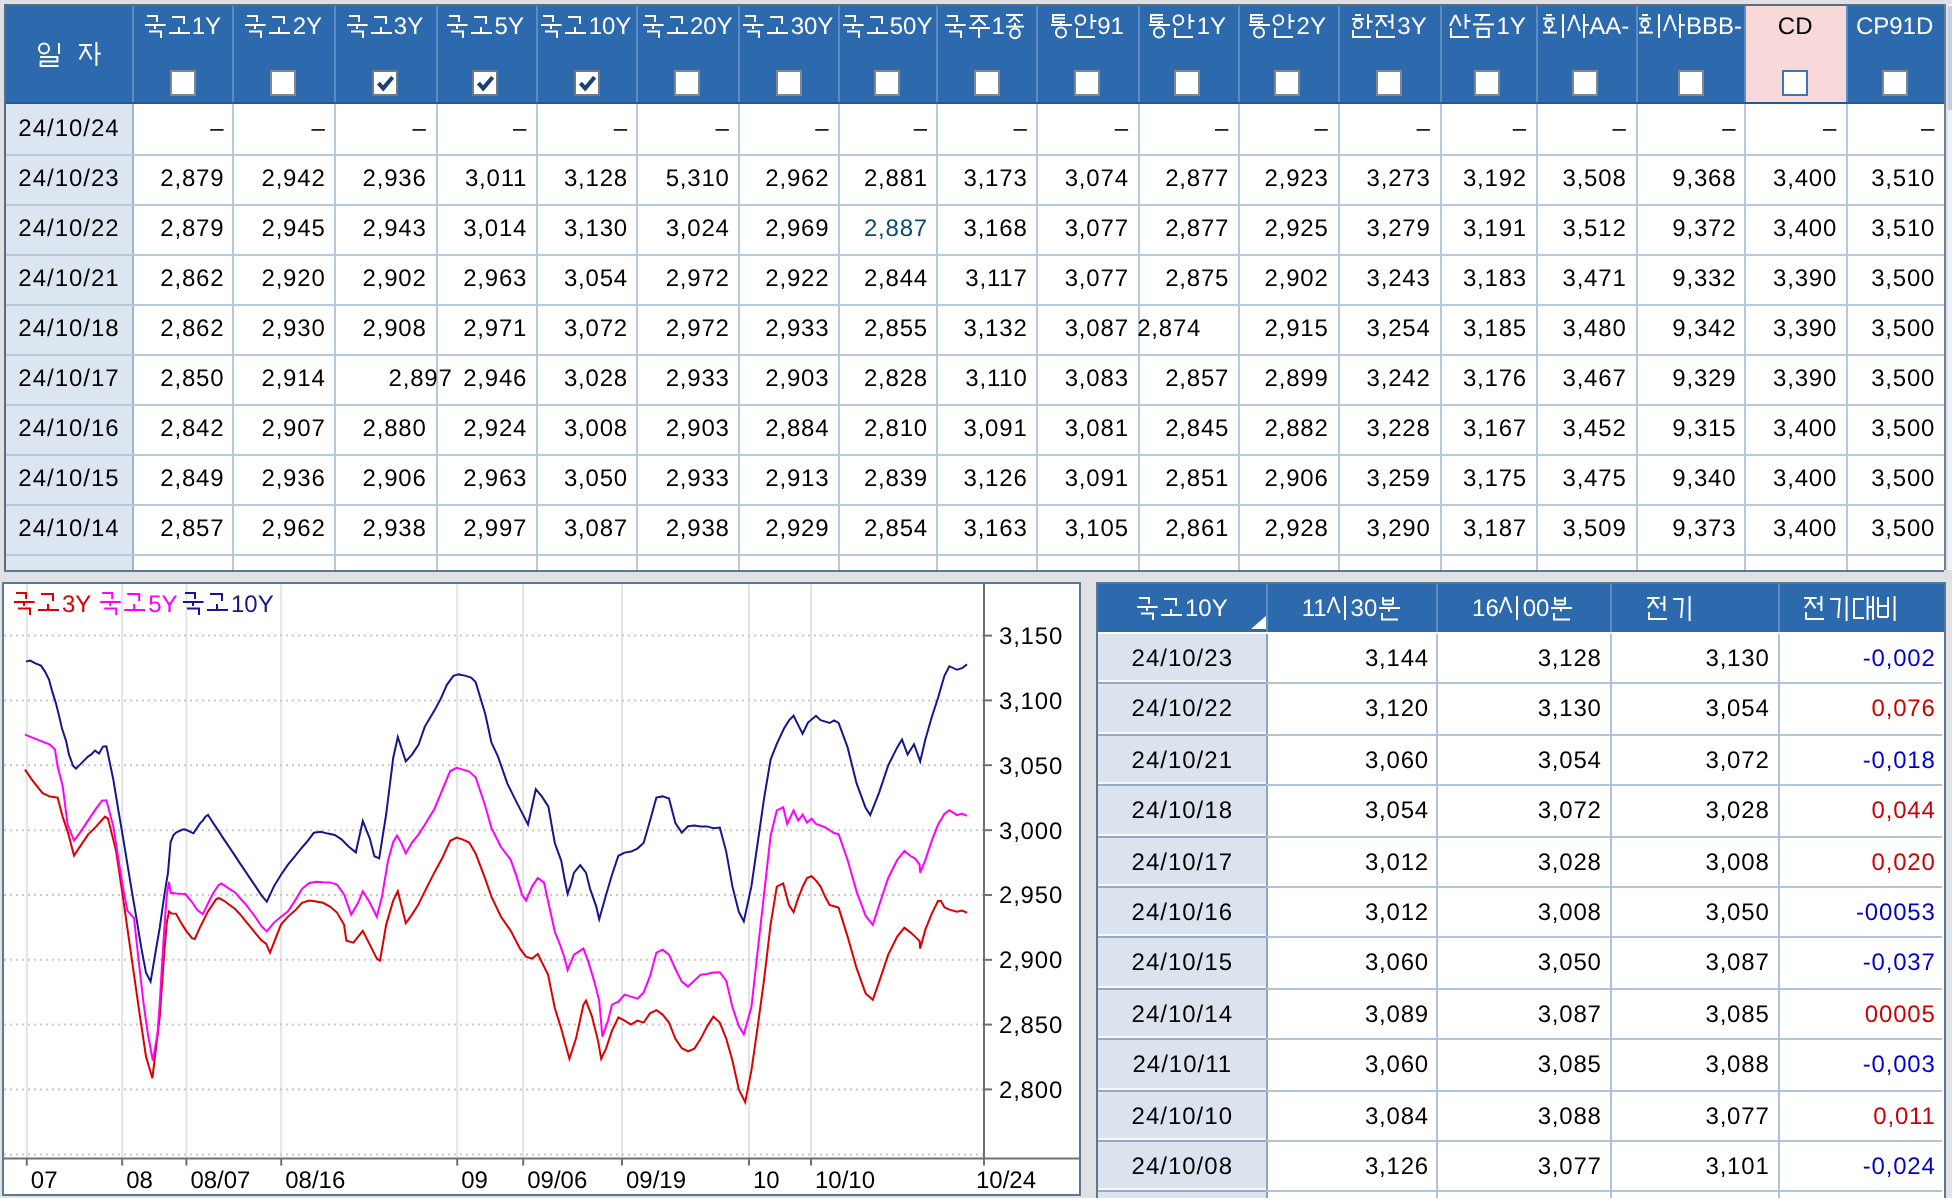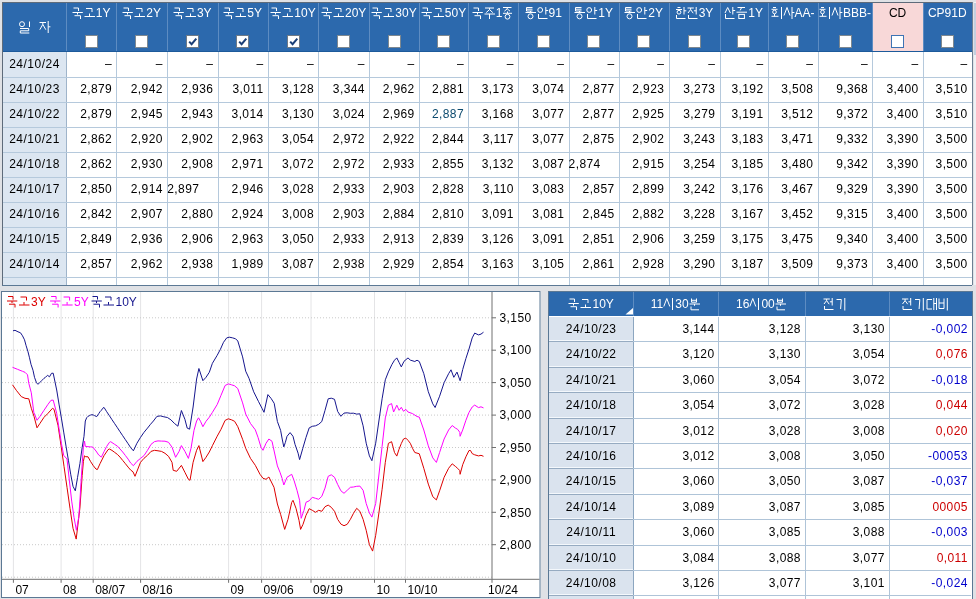--- a/index.html
+++ b/index.html
@@ -397,21 +397,21 @@
     <div style="position:absolute;left:767.7px;top:52px;width:45.6px;height:24px;line-height:24px;text-align:right;color:#000;letter-spacing:0.4px">–</div>
     <div style="position:absolute;left:817.5px;top:52px;width:50.7px;height:24px;line-height:24px;text-align:right;color:#000;letter-spacing:0.4px">–</div>
     <div style="position:absolute;left:872.4px;top:52px;width:46.2px;height:24px;line-height:24px;text-align:right;color:#000;letter-spacing:0.4px">–</div>
     <div style="position:absolute;left:922.8px;top:52px;width:44.8px;height:24px;line-height:24px;text-align:right;color:#000;letter-spacing:0.4px">–</div>
     <div style="position:absolute;left:3px;top:77px;width:63px;height:24px;line-height:24px;text-align:center;color:#000;letter-spacing:0.5px">24/10/23</div>
     <div style="position:absolute;left:66px;top:77px;width:46.2px;height:24px;line-height:24px;text-align:right;color:#000;letter-spacing:0.4px">2,879</div>
     <div style="position:absolute;left:116.4px;top:77px;width:46.4px;height:24px;line-height:24px;text-align:right;color:#000;letter-spacing:0.4px">2,942</div>
     <div style="position:absolute;left:167px;top:77px;width:46.3px;height:24px;line-height:24px;text-align:right;color:#000;letter-spacing:0.4px">2,936</div>
     <div style="position:absolute;left:217.5px;top:77px;width:46.1px;height:24px;line-height:24px;text-align:right;color:#000;letter-spacing:0.4px">3,011</div>
     <div style="position:absolute;left:267.8px;top:77px;width:46.2px;height:24px;line-height:24px;text-align:right;color:#000;letter-spacing:0.4px">3,128</div>
-    <div style="position:absolute;left:318.2px;top:77px;width:46.7px;height:24px;line-height:24px;text-align:right;color:#000;letter-spacing:0.4px">3,344</div>
+    <div style="position:absolute;left:318.2px;top:77px;width:46.7px;height:24px;line-height:24px;text-align:right;color:#000;letter-spacing:0.4px">5,310</div>
     <div style="position:absolute;left:369.1px;top:77px;width:45.6px;height:24px;line-height:24px;text-align:right;color:#000;letter-spacing:0.4px">2,962</div>
     <div style="position:absolute;left:418.9px;top:77px;width:45.1px;height:24px;line-height:24px;text-align:right;color:#000;letter-spacing:0.4px">2,881</div>
     <div style="position:absolute;left:468.2px;top:77px;width:45.6px;height:24px;line-height:24px;text-align:right;color:#000;letter-spacing:0.4px">3,173</div>
     <div style="position:absolute;left:518px;top:77px;width:46.4px;height:24px;line-height:24px;text-align:right;color:#000;letter-spacing:0.4px">3,074</div>
     <div style="position:absolute;left:568.6px;top:77px;width:46.0px;height:24px;line-height:24px;text-align:right;color:#000;letter-spacing:0.4px">2,877</div>
     <div style="position:absolute;left:618.8px;top:77px;width:45.5px;height:24px;line-height:24px;text-align:right;color:#000;letter-spacing:0.4px">2,923</div>
     <div style="position:absolute;left:668.5px;top:77px;width:46.8px;height:24px;line-height:24px;text-align:right;color:#000;letter-spacing:0.4px">3,273</div>
     <div style="position:absolute;left:719.5px;top:77px;width:44.0px;height:24px;line-height:24px;text-align:right;color:#000;letter-spacing:0.4px">3,192</div>
     <div style="position:absolute;left:767.7px;top:77px;width:45.6px;height:24px;line-height:24px;text-align:right;color:#000;letter-spacing:0.4px">3,508</div>
     <div style="position:absolute;left:817.5px;top:77px;width:50.7px;height:24px;line-height:24px;text-align:right;color:#000;letter-spacing:0.4px">9,368</div>
@@ -470,21 +470,21 @@
     <div style="position:absolute;left:618.8px;top:152px;width:45.5px;height:24px;line-height:24px;text-align:right;color:#000;letter-spacing:0.4px">2,915</div>
     <div style="position:absolute;left:668.5px;top:152px;width:46.8px;height:24px;line-height:24px;text-align:right;color:#000;letter-spacing:0.4px">3,254</div>
     <div style="position:absolute;left:719.5px;top:152px;width:44.0px;height:24px;line-height:24px;text-align:right;color:#000;letter-spacing:0.4px">3,185</div>
     <div style="position:absolute;left:767.7px;top:152px;width:45.6px;height:24px;line-height:24px;text-align:right;color:#000;letter-spacing:0.4px">3,480</div>
     <div style="position:absolute;left:817.5px;top:152px;width:50.7px;height:24px;line-height:24px;text-align:right;color:#000;letter-spacing:0.4px">9,342</div>
     <div style="position:absolute;left:872.4px;top:152px;width:46.2px;height:24px;line-height:24px;text-align:right;color:#000;letter-spacing:0.4px">3,390</div>
     <div style="position:absolute;left:922.8px;top:152px;width:44.8px;height:24px;line-height:24px;text-align:right;color:#000;letter-spacing:0.4px">3,500</div>
     <div style="position:absolute;left:3px;top:177px;width:63px;height:24px;line-height:24px;text-align:center;color:#000;letter-spacing:0.5px">24/10/17</div>
     <div style="position:absolute;left:66px;top:177px;width:46.2px;height:24px;line-height:24px;text-align:right;color:#000;letter-spacing:0.4px">2,850</div>
     <div style="position:absolute;left:116.4px;top:177px;width:46.4px;height:24px;line-height:24px;text-align:right;color:#000;letter-spacing:0.4px">2,914</div>
-    <div style="position:absolute;left:153px;top:177px;width:46.3px;height:24px;line-height:24px;text-align:right;color:#000;letter-spacing:0.4px">2,897</div>
+    <div style="position:absolute;left:180px;top:177px;width:46.3px;height:24px;line-height:24px;text-align:right;color:#000;letter-spacing:0.4px">2,897</div>
     <div style="position:absolute;left:217.5px;top:177px;width:46.1px;height:24px;line-height:24px;text-align:right;color:#000;letter-spacing:0.4px">2,946</div>
     <div style="position:absolute;left:267.8px;top:177px;width:46.2px;height:24px;line-height:24px;text-align:right;color:#000;letter-spacing:0.4px">3,028</div>
     <div style="position:absolute;left:318.2px;top:177px;width:46.7px;height:24px;line-height:24px;text-align:right;color:#000;letter-spacing:0.4px">2,933</div>
     <div style="position:absolute;left:369.1px;top:177px;width:45.6px;height:24px;line-height:24px;text-align:right;color:#000;letter-spacing:0.4px">2,903</div>
     <div style="position:absolute;left:418.9px;top:177px;width:45.1px;height:24px;line-height:24px;text-align:right;color:#000;letter-spacing:0.4px">2,828</div>
     <div style="position:absolute;left:468.2px;top:177px;width:45.6px;height:24px;line-height:24px;text-align:right;color:#000;letter-spacing:0.4px">3,110</div>
     <div style="position:absolute;left:518px;top:177px;width:46.4px;height:24px;line-height:24px;text-align:right;color:#000;letter-spacing:0.4px">3,083</div>
     <div style="position:absolute;left:568.6px;top:177px;width:46.0px;height:24px;line-height:24px;text-align:right;color:#000;letter-spacing:0.4px">2,857</div>
     <div style="position:absolute;left:618.8px;top:177px;width:45.5px;height:24px;line-height:24px;text-align:right;color:#000;letter-spacing:0.4px">2,899</div>
     <div style="position:absolute;left:668.5px;top:177px;width:46.8px;height:24px;line-height:24px;text-align:right;color:#000;letter-spacing:0.4px">3,242</div>
@@ -528,21 +528,21 @@
     <div style="position:absolute;left:668.5px;top:227px;width:46.8px;height:24px;line-height:24px;text-align:right;color:#000;letter-spacing:0.4px">3,259</div>
     <div style="position:absolute;left:719.5px;top:227px;width:44.0px;height:24px;line-height:24px;text-align:right;color:#000;letter-spacing:0.4px">3,175</div>
     <div style="position:absolute;left:767.7px;top:227px;width:45.6px;height:24px;line-height:24px;text-align:right;color:#000;letter-spacing:0.4px">3,475</div>
     <div style="position:absolute;left:817.5px;top:227px;width:50.7px;height:24px;line-height:24px;text-align:right;color:#000;letter-spacing:0.4px">9,340</div>
     <div style="position:absolute;left:872.4px;top:227px;width:46.2px;height:24px;line-height:24px;text-align:right;color:#000;letter-spacing:0.4px">3,400</div>
     <div style="position:absolute;left:922.8px;top:227px;width:44.8px;height:24px;line-height:24px;text-align:right;color:#000;letter-spacing:0.4px">3,500</div>
     <div style="position:absolute;left:3px;top:252px;width:63px;height:24px;line-height:24px;text-align:center;color:#000;letter-spacing:0.5px">24/10/14</div>
     <div style="position:absolute;left:66px;top:252px;width:46.2px;height:24px;line-height:24px;text-align:right;color:#000;letter-spacing:0.4px">2,857</div>
     <div style="position:absolute;left:116.4px;top:252px;width:46.4px;height:24px;line-height:24px;text-align:right;color:#000;letter-spacing:0.4px">2,962</div>
     <div style="position:absolute;left:167px;top:252px;width:46.3px;height:24px;line-height:24px;text-align:right;color:#000;letter-spacing:0.4px">2,938</div>
-    <div style="position:absolute;left:217.5px;top:252px;width:46.1px;height:24px;line-height:24px;text-align:right;color:#000;letter-spacing:0.4px">1,989</div>
+    <div style="position:absolute;left:217.5px;top:252px;width:46.1px;height:24px;line-height:24px;text-align:right;color:#000;letter-spacing:0.4px">2,997</div>
     <div style="position:absolute;left:267.8px;top:252px;width:46.2px;height:24px;line-height:24px;text-align:right;color:#000;letter-spacing:0.4px">3,087</div>
     <div style="position:absolute;left:318.2px;top:252px;width:46.7px;height:24px;line-height:24px;text-align:right;color:#000;letter-spacing:0.4px">2,938</div>
     <div style="position:absolute;left:369.1px;top:252px;width:45.6px;height:24px;line-height:24px;text-align:right;color:#000;letter-spacing:0.4px">2,929</div>
     <div style="position:absolute;left:418.9px;top:252px;width:45.1px;height:24px;line-height:24px;text-align:right;color:#000;letter-spacing:0.4px">2,854</div>
     <div style="position:absolute;left:468.2px;top:252px;width:45.6px;height:24px;line-height:24px;text-align:right;color:#000;letter-spacing:0.4px">3,163</div>
     <div style="position:absolute;left:518px;top:252px;width:46.4px;height:24px;line-height:24px;text-align:right;color:#000;letter-spacing:0.4px">3,105</div>
     <div style="position:absolute;left:568.6px;top:252px;width:46.0px;height:24px;line-height:24px;text-align:right;color:#000;letter-spacing:0.4px">2,861</div>
     <div style="position:absolute;left:618.8px;top:252px;width:45.5px;height:24px;line-height:24px;text-align:right;color:#000;letter-spacing:0.4px">2,928</div>
     <div style="position:absolute;left:668.5px;top:252px;width:46.8px;height:24px;line-height:24px;text-align:right;color:#000;letter-spacing:0.4px">3,290</div>
     <div style="position:absolute;left:719.5px;top:252px;width:44.0px;height:24px;line-height:24px;text-align:right;color:#000;letter-spacing:0.4px">3,187</div>

